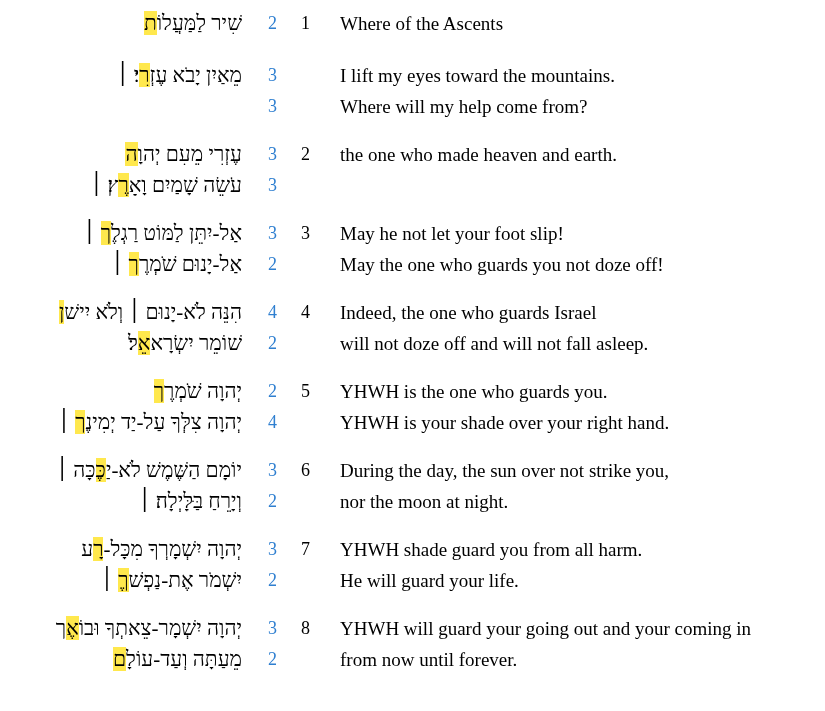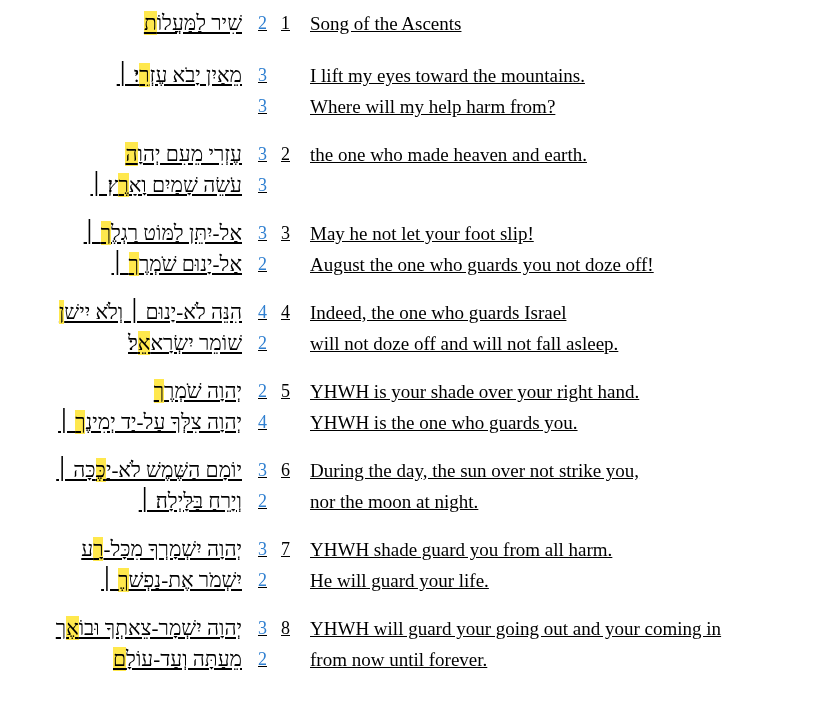--- a/index.html
+++ b/index.html
@@ -17,24 +17,23 @@
   .page {
     position: relative;
     width: 825px;
     height: 711px;
     box-sizing: border-box;
     padding: 8px 10px 0 10px;
   }
   .verse-block {
     display: grid;
     grid-template-columns: 238px 26px 28px 1fr;
-    column-gap: 0;
+    column-gap: 10px;
     align-items: start;
     margin-bottom: 17px;
-    text-decoration: underline;
   }
   .verse-block.first {
     margin-bottom: 21px;
   }
   
   .heb-col {
     direction: rtl;
     text-align: right;
     font-family: "Liberation Serif", serif;
     font-size: 21px;
@@ -94,38 +93,38 @@
         <div class="heb-col">
           <span class="heb-line">שִׁיר לַמַּעֲלוֹ<mark class="hl">ת</mark></span>
         </div>
         <div class="accent-col">
           <span>2</span>
         </div>
         <div class="vnum-col">
           <span>1</span>
         </div>
         <div class="eng-col">
-          <span>Song of the Ascents</span>
+          <span>Where of the Ascents</span>
         </div>
       </div>
       <div class="verse-block">
         <div class="heb-col">
           <span class="heb-line">מֵאַיִן יָבֹא עֶזְ<mark class="hl">ר</mark>ִי׃ ׀</span>
         </div>
         <div class="accent-col">
           <span>3</span>
           <span>3</span>
         </div>
         <div class="vnum-col">
           <span></span>
           <span></span>
         </div>
         <div class="eng-col">
           <span>I lift my eyes toward the mountains.</span>
-          <span>Where will my help harm from?</span>
+          <span>Where will my help come from?</span>
         </div>
       </div>
       <div class="verse-block">
         <div class="heb-col">
           <span class="heb-line">עֶזְרִי מֵעִם יְהוָ<mark class="hl">ה</mark></span>
           <span class="heb-line">עֹשֵׂה שָׁמַיִם וָאָ<mark class="hl">ר</mark>ֶץ׃ ׀</span>
         </div>
         <div class="accent-col">
           <span>3</span>
           <span>3</span>
@@ -146,21 +145,21 @@
         <div class="accent-col">
           <span>3</span>
           <span>2</span>
         </div>
         <div class="vnum-col">
           <span>3</span>
           <span></span>
         </div>
         <div class="eng-col">
           <span>May he not let your foot slip!</span>
-          <span>August the one who guards you not doze off!</span>
+          <span>May the one who guards you not doze off!</span>
         </div>
       </div>
       <div class="verse-block">
         <div class="heb-col">
           <span class="heb-line">הִנֵּה לֹא‐יָנוּם ׀ וְלֹא יִישׁ<mark class="hl">ן</mark></span>
           <span class="heb-line">שׁוֹמֵר יִשְׂרָא<mark class="hl">א</mark>ֵל׃</span>
         </div>
         <div class="accent-col">
           <span>4</span>
           <span>2</span>
@@ -181,22 +180,22 @@
         </div>
         <div class="accent-col">
           <span>2</span>
           <span>4</span>
         </div>
         <div class="vnum-col">
           <span>5</span>
           <span></span>
         </div>
         <div class="eng-col">
+          <span>YHWH is the one who guards you.</span>
           <span>YHWH is your shade over your right hand.</span>
-          <span>YHWH is the one who guards you.</span>
         </div>
       </div>
       <div class="verse-block">
         <div class="heb-col">
           <span class="heb-line">יוֹמָם הַשֶּׁמֶשׁ לֹא‐יַ<mark class="hl">כ</mark>ֶּכָּה ׀</span>
           <span class="heb-line">וְיָרֵחַ בּ<mark class="hl">ּ</mark>ַלָּיְלָה׃ ׀</span>
         </div>
         <div class="accent-col">
           <span>3</span>
           <span>2</span>

